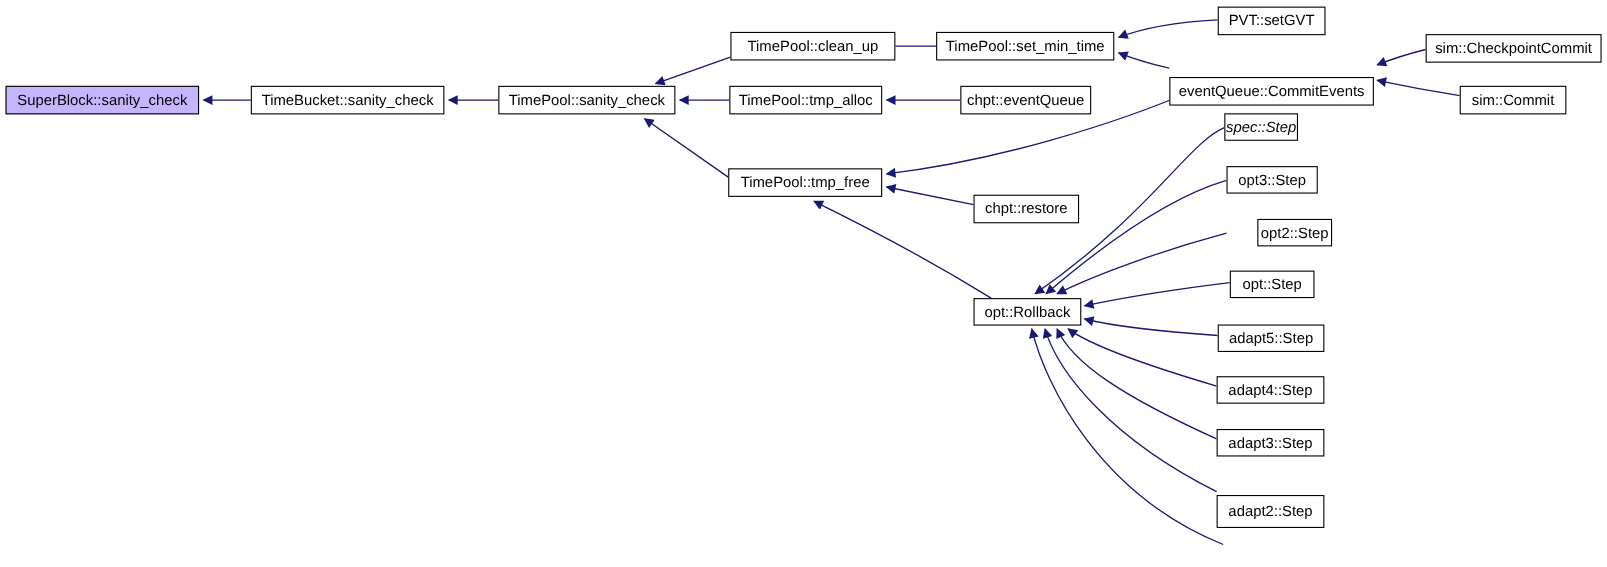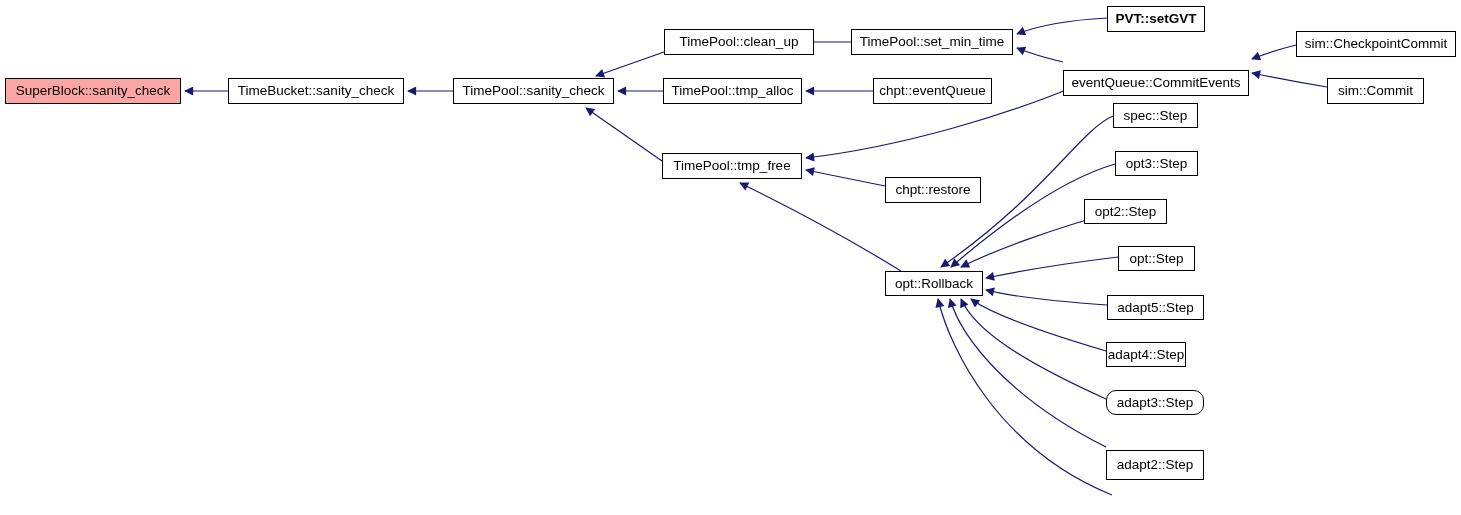--- a/index.html
+++ b/index.html
@@ -75,37 +75,37 @@
         <path d="M1107,305 C1050,301 1010,296 986,290" class="edge" stroke="#191970" marker-end="url(#arrowhead)"></path>
         <path d="M1106,351 C1035,330 990,313 971,299" class="edge" stroke="#191970" marker-end="url(#arrowhead)"></path>
         <path d="M1106,399 C1020,360 975,330 961,299" class="edge" stroke="#191970" marker-end="url(#arrowhead)"></path>
         <path d="M1106,447 C1012,400 962,340 950,299" class="edge" stroke="#191970" marker-end="url(#arrowhead)"></path>
         <path d="M1112,495 C1000,450 950,350 938,299" class="edge" stroke="#191970" marker-end="url(#arrowhead)"></path>
         <path d="M1296,45 Q1272,51 1252,59" class="edge" stroke="#191970" marker-end="url(#arrowhead)"></path>
         <path d="M1327,87 Q1290,81 1252,73" class="edge" stroke="#191970" marker-end="url(#arrowhead)"></path>
       </g>
   </svg>
   <div id="node-layer">
-      <div class="node highlight" style="left: 5px; top: 78px; width: 176px; height: 26px; background: #fca5a5; text-align: center;">SuperBlock::sanity_check</div>
+      <div class="node highlight" style="left: 5px; top: 78px; width: 176px; height: 26px; background: #c4b5fd; text-align: center;">SuperBlock::sanity_check</div>
       <div class="node" style="left: 228px; top: 78px; width: 176px; height: 26px;">TimeBucket::sanity_check</div>
       <div class="node" style="left: 453px; top: 78px; width: 161px; height: 26px;">TimePool::sanity_check</div>
       <div class="node" style="left: 664px; top: 29px; width: 150px; height: 26px;">TimePool::clean_up</div>
       <div class="node" style="left: 663px; top: 78px; width: 139px; height: 26px;">TimePool::tmp_alloc</div>
       <div class="node" style="left: 851px; top: 29px; width: 162px; height: 26px;">TimePool::set_min_time</div>
       <div class="node" style="left: 873px; top: 78px; width: 119px; height: 26px;">chpt::eventQueue</div>
-      <div class="node" style="left: 1107px; top: 6px; width: 98px; height: 26px; font-weight: bold;">PVT::setGVT</div>
+      <div class="node" style="left: 1107px; top: 6px; width: 98px; height: 26px;">PVT::setGVT</div>
       <div class="node" style="left: 1063px; top: 54px; width: 186px; height: 26px; margin-top: 16px;">eventQueue::CommitEvents</div>
       <div class="node" style="left: 1296px; top: 31px; width: 160px; height: 26px;">sim::CheckpointCommit</div>
       <div class="node" style="left: 1327px; top: 78px; width: 97px; height: 26px;">sim::Commit</div>
       <div class="node" style="left: 662px; top: 153px; width: 140px; height: 26px;">TimePool::tmp_free</div>
       <div class="node" style="left: 885px; top: 177px; width: 96px; height: 26px;">chpt::restore</div>
-      <div class="node" style="left: 1113px; top: 103px; width: 85px; height: 25px;">spec::Step</div>
+      <div class="node" style="left: 1113px; top: 103px; width: 67px; height: 25px; font-style: italic;">spec::Step</div>
       <div class="node" style="left: 1115px; top: 151px; width: 83px; height: 25px;">opt3::Step</div>
-      <div class="node" style="left: 1084px; top: 199px; width: 83px; height: 25px;">opt2::Step</div>
+      <div class="node" style="left: 1143px; top: 199px; width: 68px; height: 25px;">opt2::Step</div>
       <div class="node" style="left: 1118px; top: 246px; width: 77px; height: 25px;">opt::Step</div>
       <div class="node" style="left: 885px; top: 271px; width: 98px; height: 25px;">opt::Rollback</div>
       <div class="node" style="left: 1107px; top: 295px; width: 97px; height: 25px;">adapt5::Step</div>
-      <div class="node" style="left: 1106px; top: 342px; width: 80px; height: 25px;">adapt4::Step</div>
-      <div class="node" style="left: 1106px; top: 390px; width: 98px; height: 25px; border-radius: 10px;">adapt3::Step</div>
+      <div class="node" style="left: 1106px; top: 342px; width: 98px; height: 25px;">adapt4::Step</div>
+      <div class="node" style="left: 1106px; top: 390px; width: 98px; height: 25px;">adapt3::Step</div>
       <div class="node" style="left: 1106px; top: 450px; width: 98px; height: 30px;">adapt2::Step</div>
       <div class="node" style="left: 1112px; top: 486px; width: 88px; height: 25px; margin-top: 48px;">adapt::Step</div>
     </div>
 </div>
 
 </body></html>

